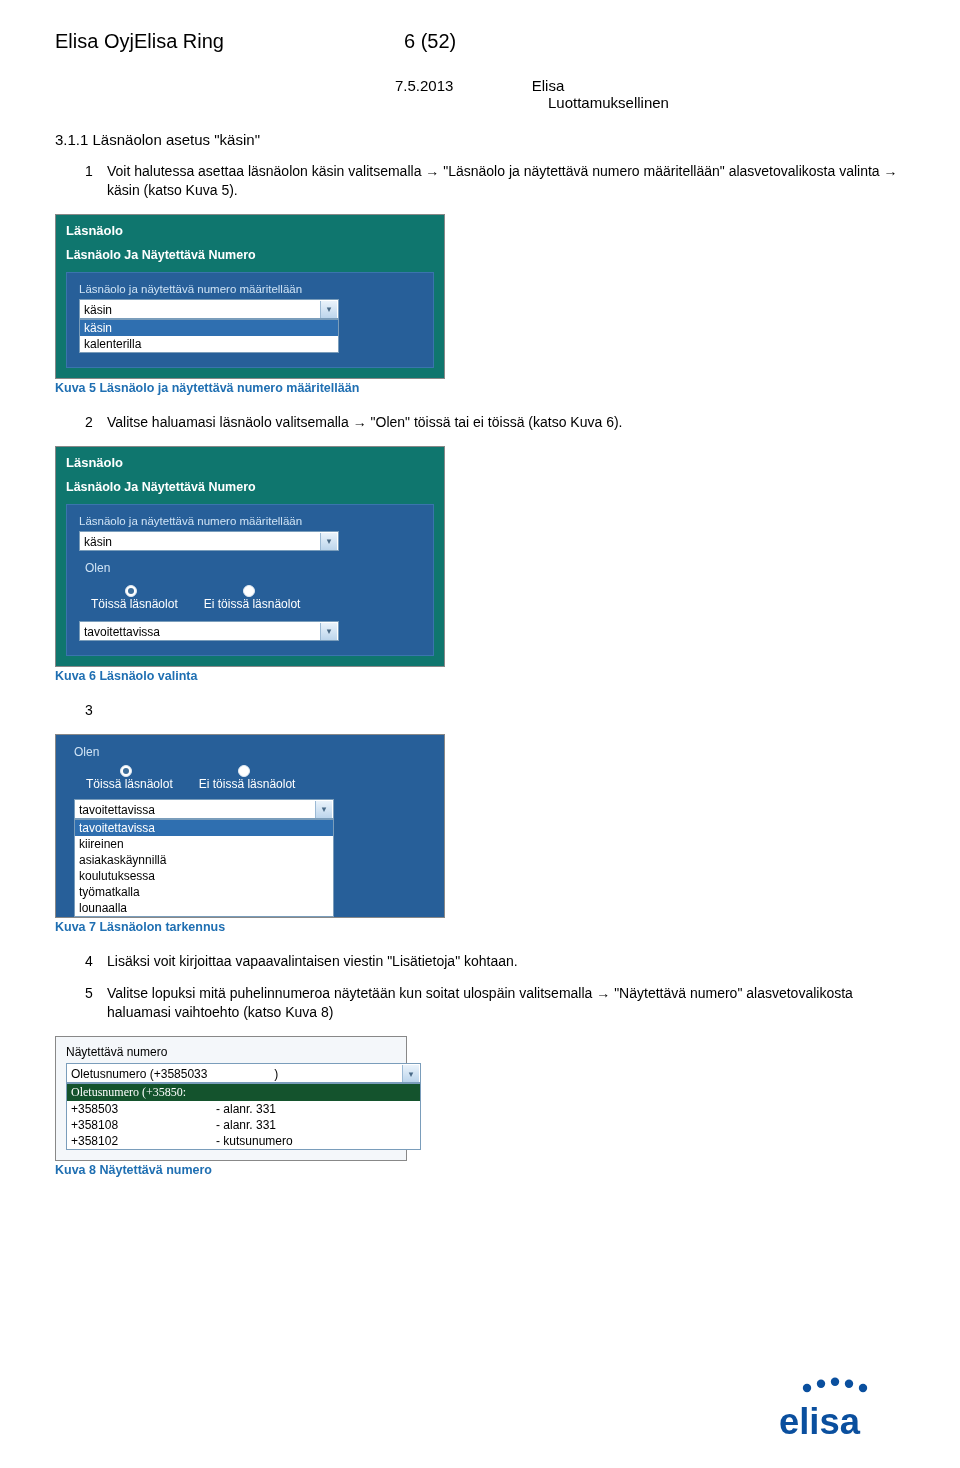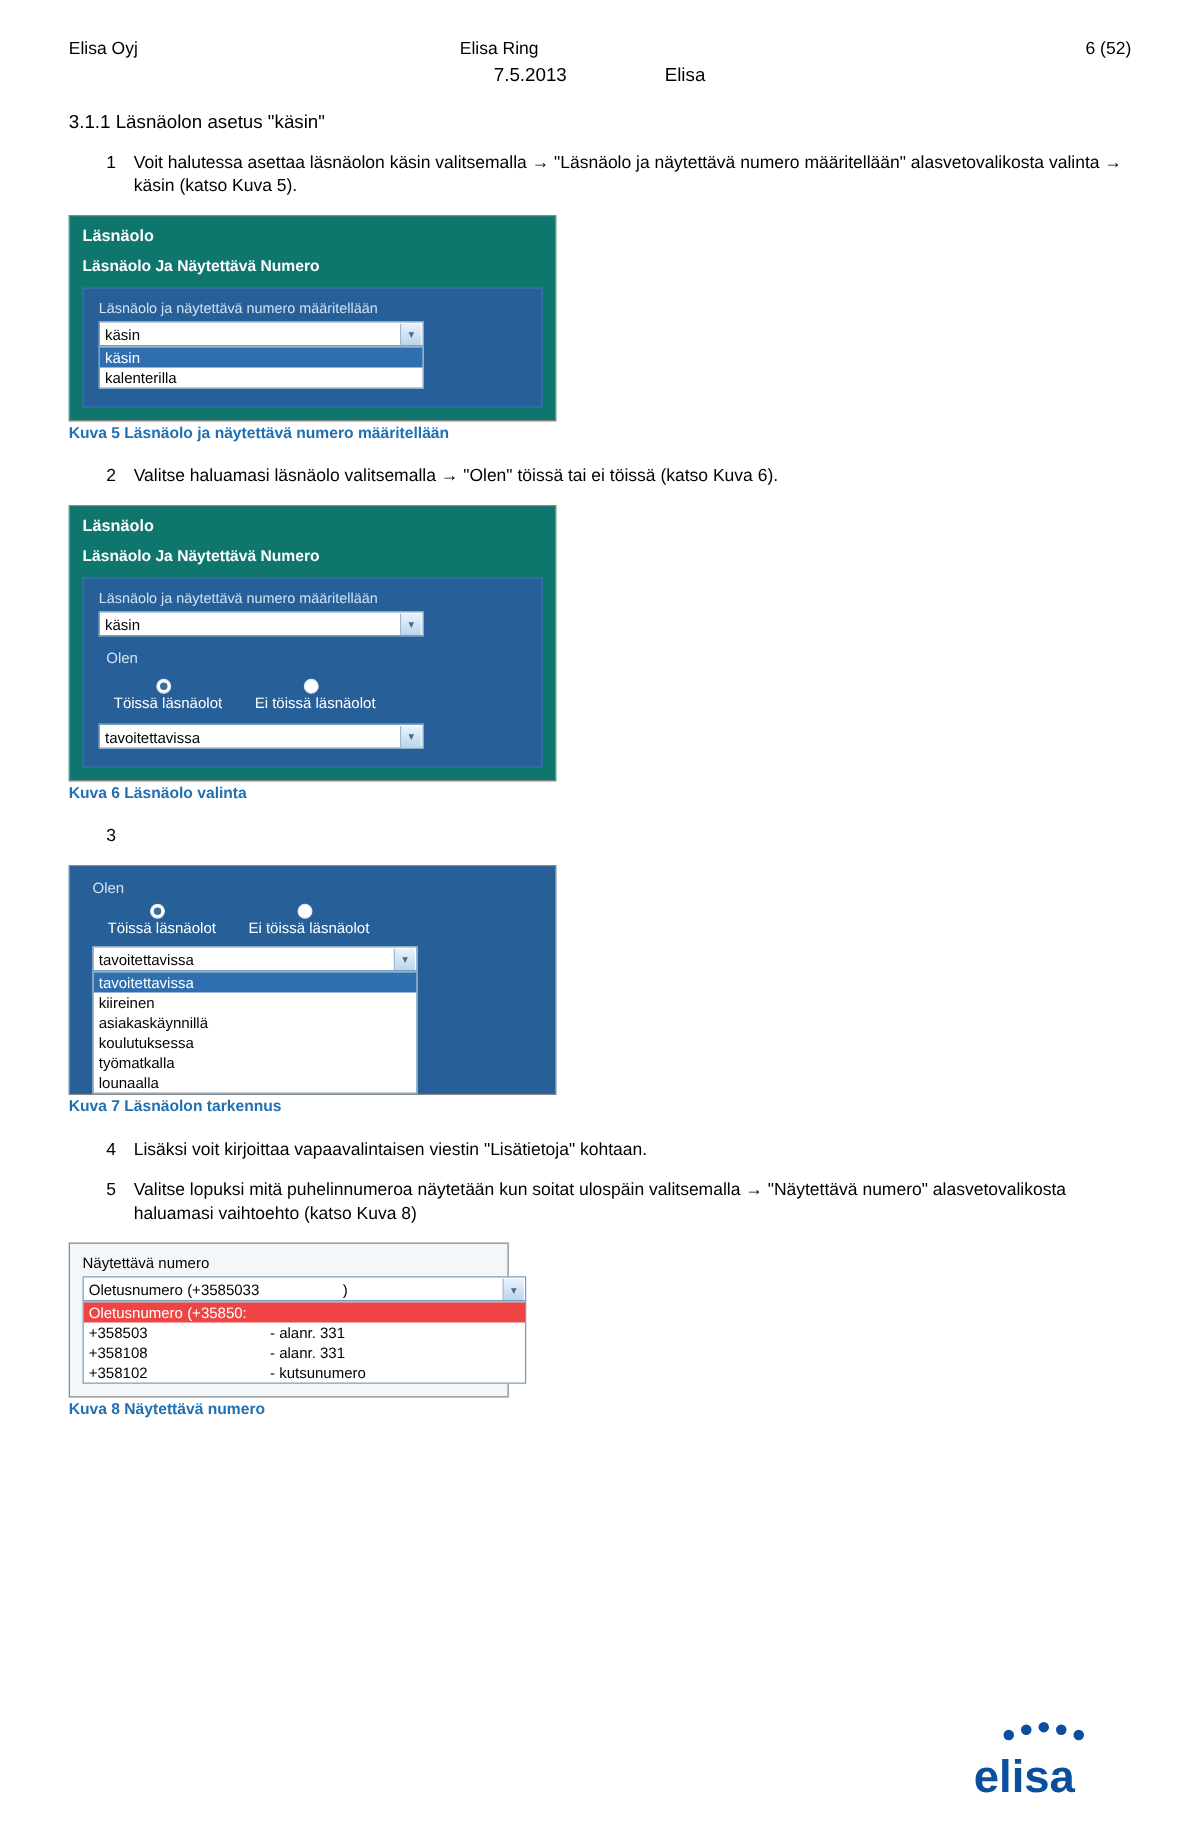--- a/index.html
+++ b/index.html
@@ -9,23 +9,23 @@
     color: #000;
     background: #fff;
     width: 960px;
     margin: 0 auto;
     padding: 30px 55px 20px 55px;
     position: relative;
     min-height: 1468px;
   }
   .header-row {
     display: flex;
-    justify-content: space-between;
-    font-size: 14px;
-    margin-bottom: 6px;
+    justify-content: flex-start;
+    font-size: 20px;
+    margin-bottom: 24px;
   }
   .header-date-col {
     text-align: left;
     margin-left: 340px;
     margin-bottom: 20px;
     font-size: 15px;
   }
   .section-num {
     font-size: 15px;
     margin-top: 10px;
@@ -138,21 +138,21 @@
     margin-bottom: 1px;
     width: 352px;
   }
   .shot8 .lbl { color:#000; font-size:12px; margin-bottom:4px; }
   .shot8 .sel { width: 355px; }
   .shot8-list {
     width: 355px;
     background:#fff; border:1px solid #7a9dbb; font-size:12px; color:#000;
   }
   .shot8-list .row { padding:1px 4px; display:flex; }
-  .shot8-list .row.selected { background:#ef4444; color:#fff; }
+  .shot8-list .row.selected { background:#14532d; color:#fff;font-family:Liberation Serif, serif; }
   .shot8-list .c1 { width: 145px; }
   .shot8-list .c2 { flex:1; }
 
   
   .logo {
     position: absolute;
     right: 55px;
     bottom: 24px;
     width: 140px; height: 70px;
   }
@@ -165,20 +165,21 @@
   <span>Elisa Oyj</span>
   <span style="margin-right:180px;">Elisa Ring</span>
   <span>6 (52)</span>
 </div>
 <div class="header-date-col">
   <div>
     <span>7.5.2013</span>
     <span style="display:inline-block; width:70px;"></span>
     <span>Elisa</span>
   </div>
+  <div style="margin-left:153px;">Luottamuksellinen</div>
 </div>
 
 <div class="section-num">3.1.1 Läsnäolon asetus "käsin"</div>
 
 <div class="numbered">
   <span class="n">1</span>
   <span>Voit halutessa asettaa läsnäolon käsin valitsemalla → "Läsnäolo ja näytettävä numero määritellään" alasvetovalikosta valinta → käsin (katso Kuva 5).</span>
 </div>
 
 <div class="shot" style="width:390px;">

